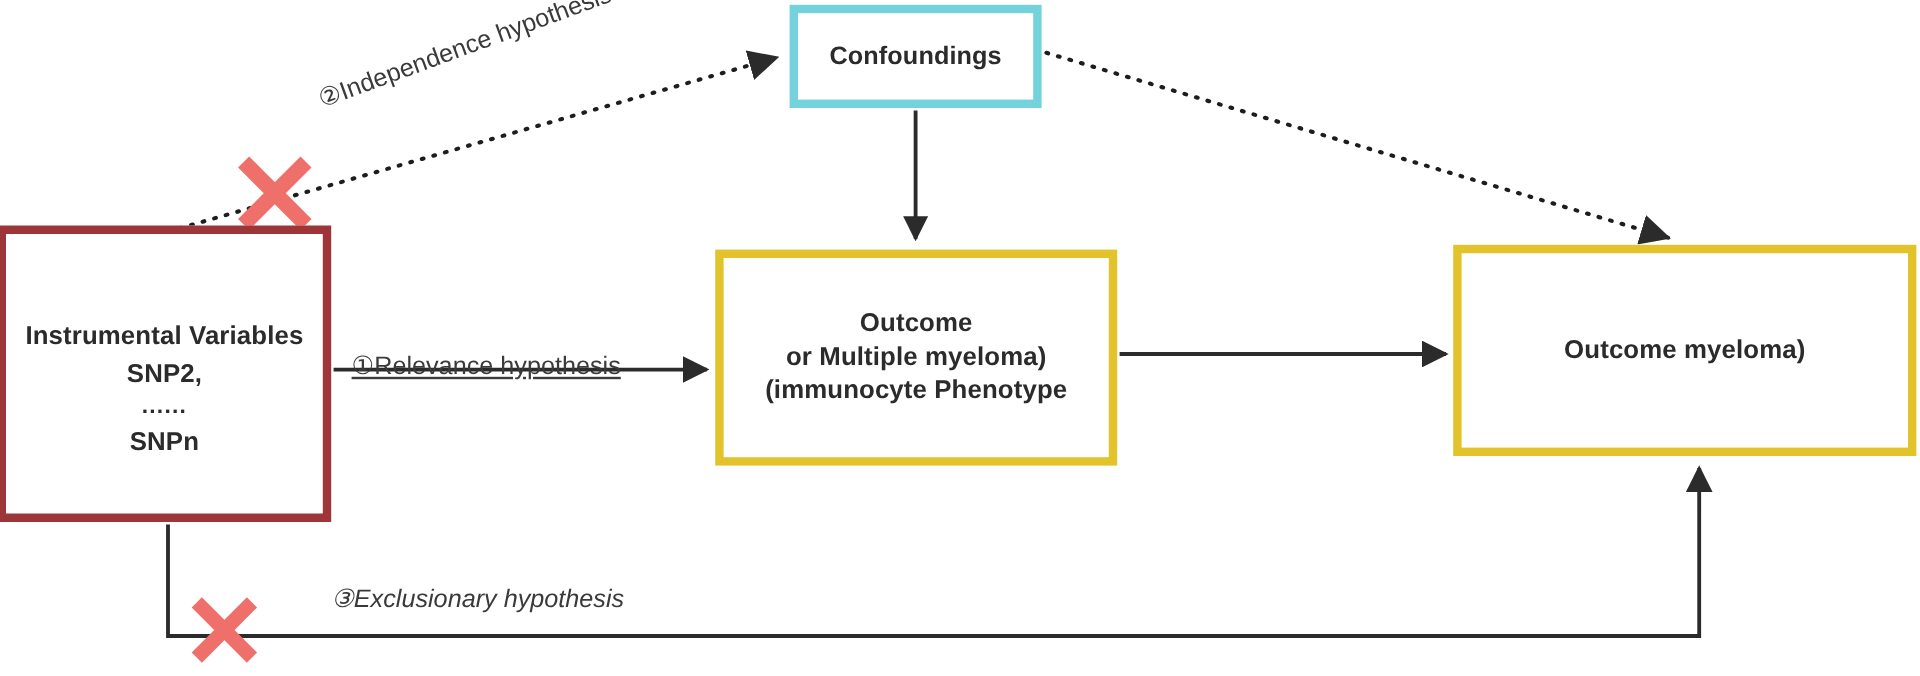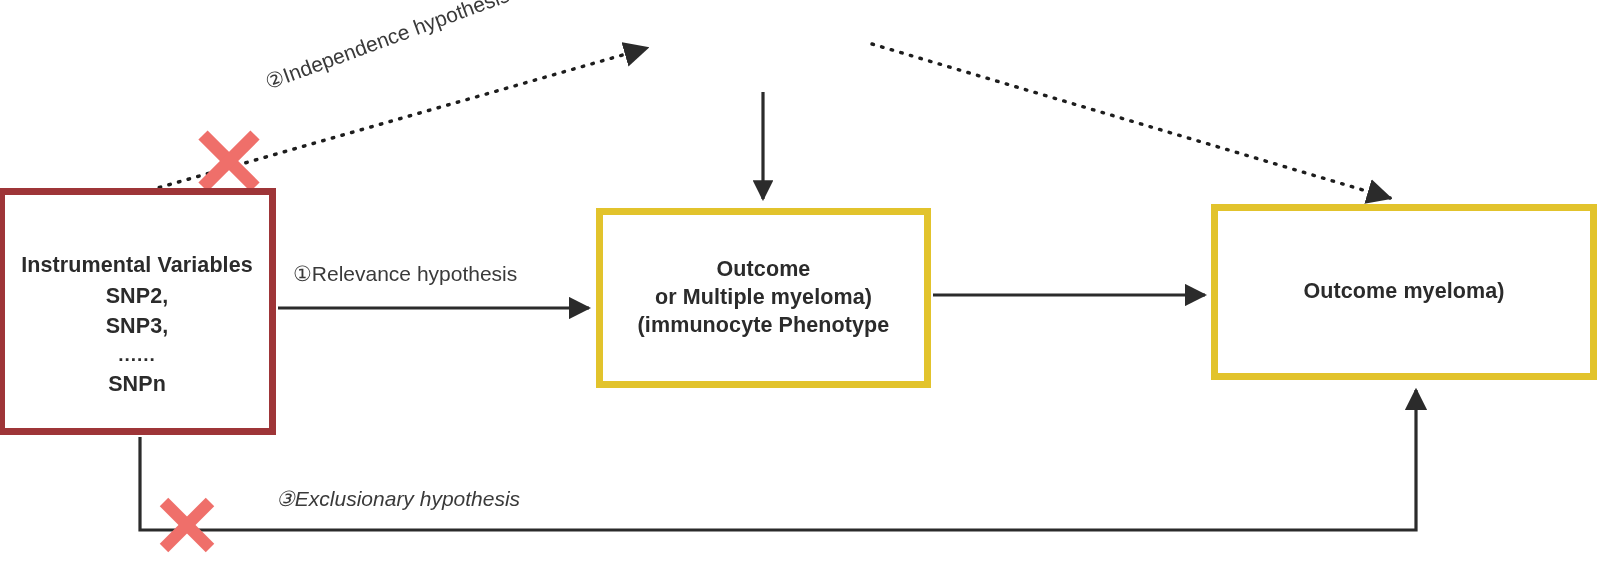--- a/index.html
+++ b/index.html
@@ -102,21 +102,22 @@
     font-weight: normal;
   }
   #label-independence {
     left: 262px;
     top: 72px;
     transform: rotate(-20.2deg);
     transform-origin: left top;
   }
   #label-relevance {
     left: 293px;
-    top: 262px;
+    top: 293px;
+    text-decoration: underline;
   }
   #label-exclusionary {
     left: 276px;
     top: 487px;
     font-style: italic;
   }
   
   .x-mark {
     position: absolute;
     pointer-events: none;
@@ -170,26 +171,28 @@
   <svg class="x-mark" id="x-independence" width="66" height="66" viewBox="0 0 66 66" xmlns="http://www.w3.org/2000/svg">
     <line x1="7" y1="7" x2="59" y2="59" stroke="#ef6f6a" stroke-width="13"></line>
     <line x1="59" y1="7" x2="7" y2="59" stroke="#ef6f6a" stroke-width="13"></line>
   </svg>
 
   <svg class="x-mark" id="x-exclusionary" width="58" height="58" viewBox="0 0 58 58" xmlns="http://www.w3.org/2000/svg">
     <line x1="6" y1="6" x2="52" y2="52" stroke="#ef6f6a" stroke-width="12"></line>
     <line x1="52" y1="6" x2="6" y2="52" stroke="#ef6f6a" stroke-width="12"></line>
   </svg>
 
+  <div class="node" id="node-confoundings">
+    <div class="node-text">Confoundings</div>
+  </div>
 
   <div class="node" id="node-iv">
     <div class="node-text">
       <div>Instrumental Variables</div>
       <div>SNP2,</div>
-      <div>SNP3,</div>
       <div class="snp-dots">......</div>
       <div>SNPn</div>
     </div>
   </div>
 
   <div class="node" id="node-exposure">
     <div class="node-text">
       <div>Outcome</div>
       <div>or Multiple myeloma)</div>
       <div>(immunocyte Phenotype</div>

